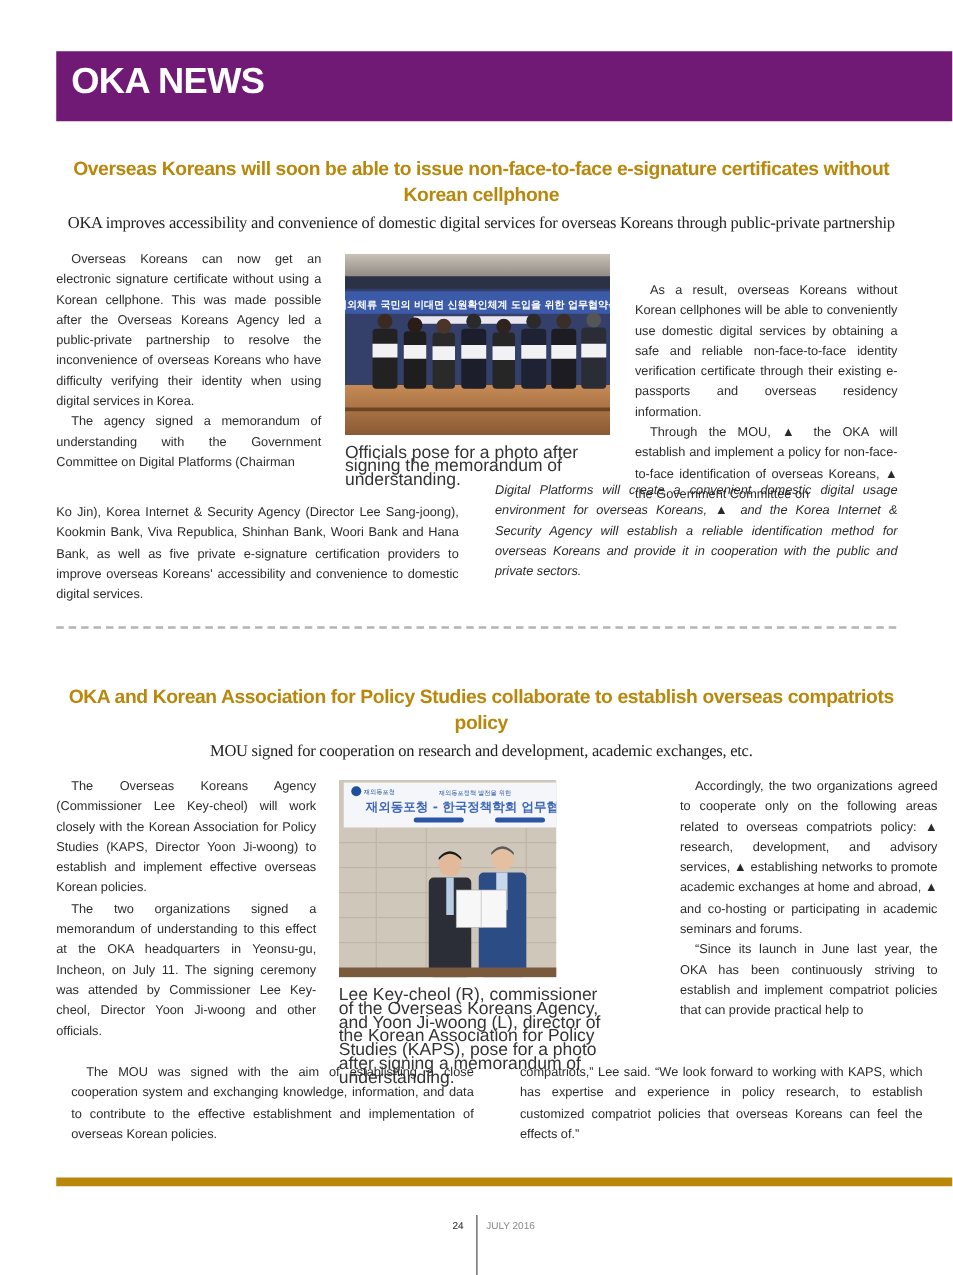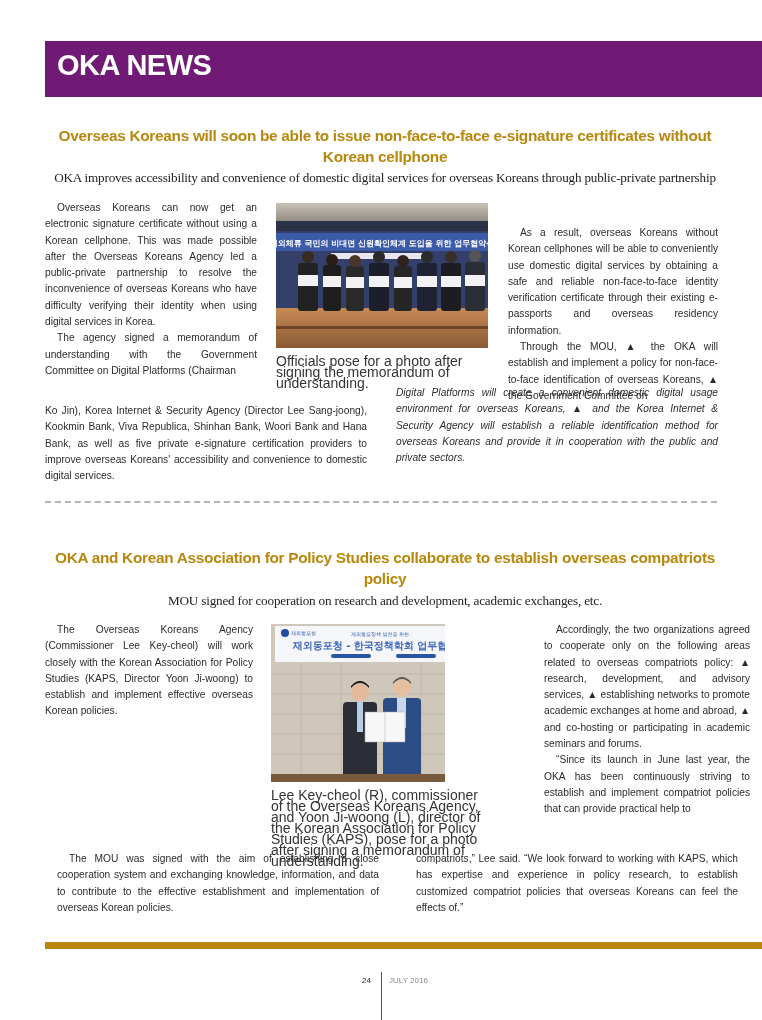--- a/index.html
+++ b/index.html
@@ -135,20 +135,21 @@
 </div>
 
 <div class="divider"></div>
 
 <div>
   <div class="headline" style="top:547px;">OKA and Korean Association for Policy Studies collaborate to establish overseas compatriots policy</div>
   <div class="subhead" style="top:593px;">MOU signed for cooperation on research and development, academic exchanges, etc.</div>
 
   <div class="body-text" style="left:45px; top:622px; width:208px;">
     <p>The Overseas Koreans Agency (Commissioner Lee Key-cheol) will work closely with the Korean Association for Policy Studies (KAPS, Director Yoon Ji-woong) to establish and implement effective overseas Korean policies.</p>
+    <p>The two organizations signed a memorandum of understanding to this effect at the OKA headquarters in Yeonsu-gu, Incheon, on July 11. The signing ceremony was attended by Commissioner Lee Key-cheol, Director Yoon Ji-woong and other officials.</p>
   </div>
   <div class="body-text" style="left:45px; top:851px; width:322px;margin-left:12px;">
     <p>The MOU was signed with the aim of establishing a close cooperation system and exchanging knowledge, information, and data to contribute to the effective establishment and implementation of overseas Korean policies.</p>
   </div>
 
   <div class="photo" style="left:271px; top:624px; width:174px; height:158px;">
     <svg width="218" height="158" viewBox="0 0 218 158">
       <rect x="0" y="0" width="218" height="158" fill="#cfc7ba"></rect>
       <g stroke="#bfb6a8" stroke-width="1">
         <line x1="0" y1="50" x2="218" y2="50"></line>

